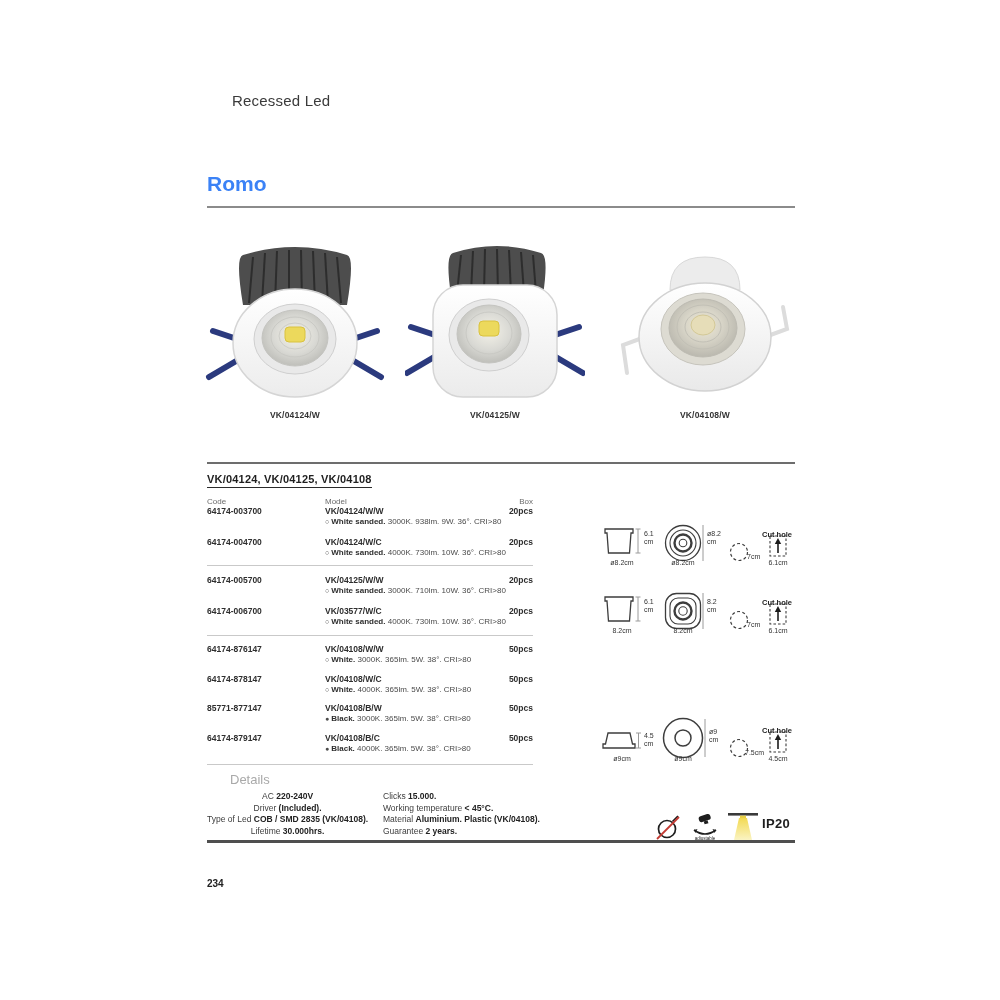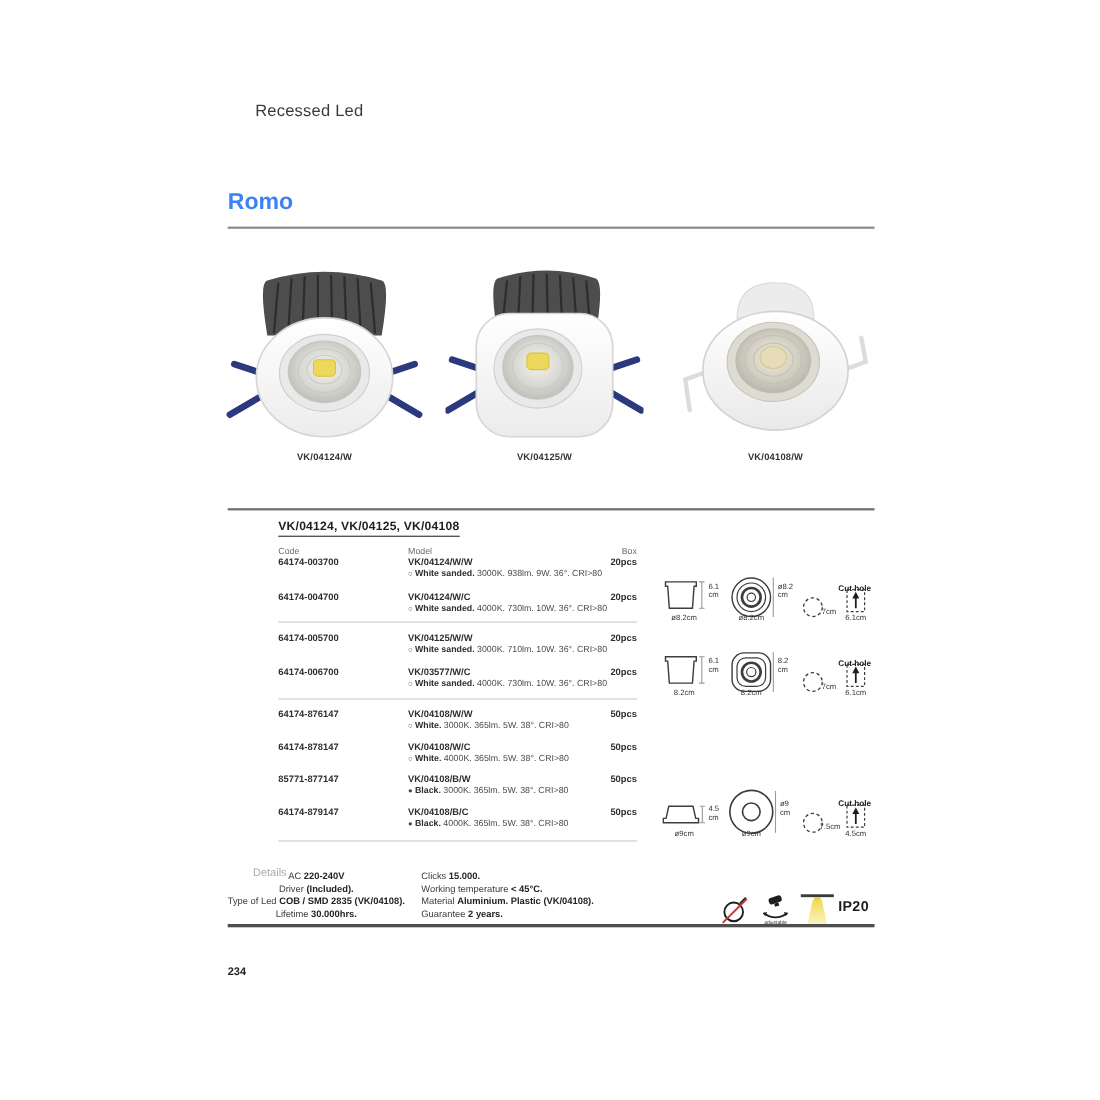--- a/index.html
+++ b/index.html
@@ -14,21 +14,21 @@
   .category { left:207px; top:92px; font-size:15px; color:#3a3a3a; letter-spacing:.2px;margin-left:25px; }
   .title { left:207px; top:172px; font-size:21px; font-weight:bold; color:#3b82f6; }
   .title-rule { left:207px; top:206px; width:588px; height:2px; background:#8b8b8b; }
 
   
   .product { width:180px; height:160px; top:245px; }
   .product-label { top:410px; width:180px; text-align:center; font-size:8.5px; color:#333; font-weight:bold; letter-spacing:.2px; }
 
   
   .top-rule { left:207px; top:462px; width:588px; height:2px; background:#6d6d6d; }
-  .tablewrap { left:207px; top:462px; width:326px; height:320px; font-size:8.5px;margin-left:46px; }
+  .tablewrap { left:207px; top:462px; width:326px; height:320px; font-size:8.5px; }
   .tbl-title { position:absolute; left:0; top:11px; font-size:11px; font-weight:bold; color:#1f1f1f;
                border-bottom:1.5px solid #2a2a2a; padding-bottom:2px; letter-spacing:.2px; }
   .thead { position:absolute; top:35px; width:100%; color:#6b6b6b; font-size:8px; }
   .c-code { position:absolute; left:0; }
   .c-model { position:absolute; left:118px; }
   .c-box { position:absolute; right:0; text-align:left; }
   .trow { position:absolute; width:100%; }
   .trow .c-code, .trow .c-model, .trow .c-box { font-weight:bold; color:#2e2e2e; }
   .c-desc { position:absolute; left:118px; top:10.5px; color:#4a4a4a; font-size:8px; white-space:nowrap; }
   .c-desc .marker { font-size:7px; margin-right:2px; }
@@ -37,21 +37,21 @@
 
   
   .dgroup { left:602px; width:192px; height:52px; font-size:7px; color:#333; }
   .dg-el { position:absolute; }
   .dim2 { line-height:7.5px; }
   .undlabel { text-align:center; }
   .cuthole-label { font-weight:bold; font-size:7.5px; color:#222;margin-left:32px; }
 
   
   .details { left:207px; top:772px; width:588px; font-size:8.5px; }
-  .details-heading { position:absolute; left:0; top:16px; color:#a9a9a9; font-size:10px;padding-left:23px; }
+  .details-heading { position:absolute; left:0; top:0; color:#a9a9a9; font-size:13px;padding-left:23px; }
   .dcol { position:absolute; top:19px; line-height:11.5px; color:#3c3c3c; }
   .dcol.left { left:0;text-align:center; }
   .dcol.right { left:176px; }
   .dcol b { color:#222; }
 
   .bottom-rule { left:207px; top:840px; width:588px; height:3px; background:#4f4f4f; }
   .page-number { left:207px; top:878px; font-size:10px; font-weight:bold; color:#222; }
 
   
   .footer-icons { left:648px; top:804px; width:150px; height:40px; }

